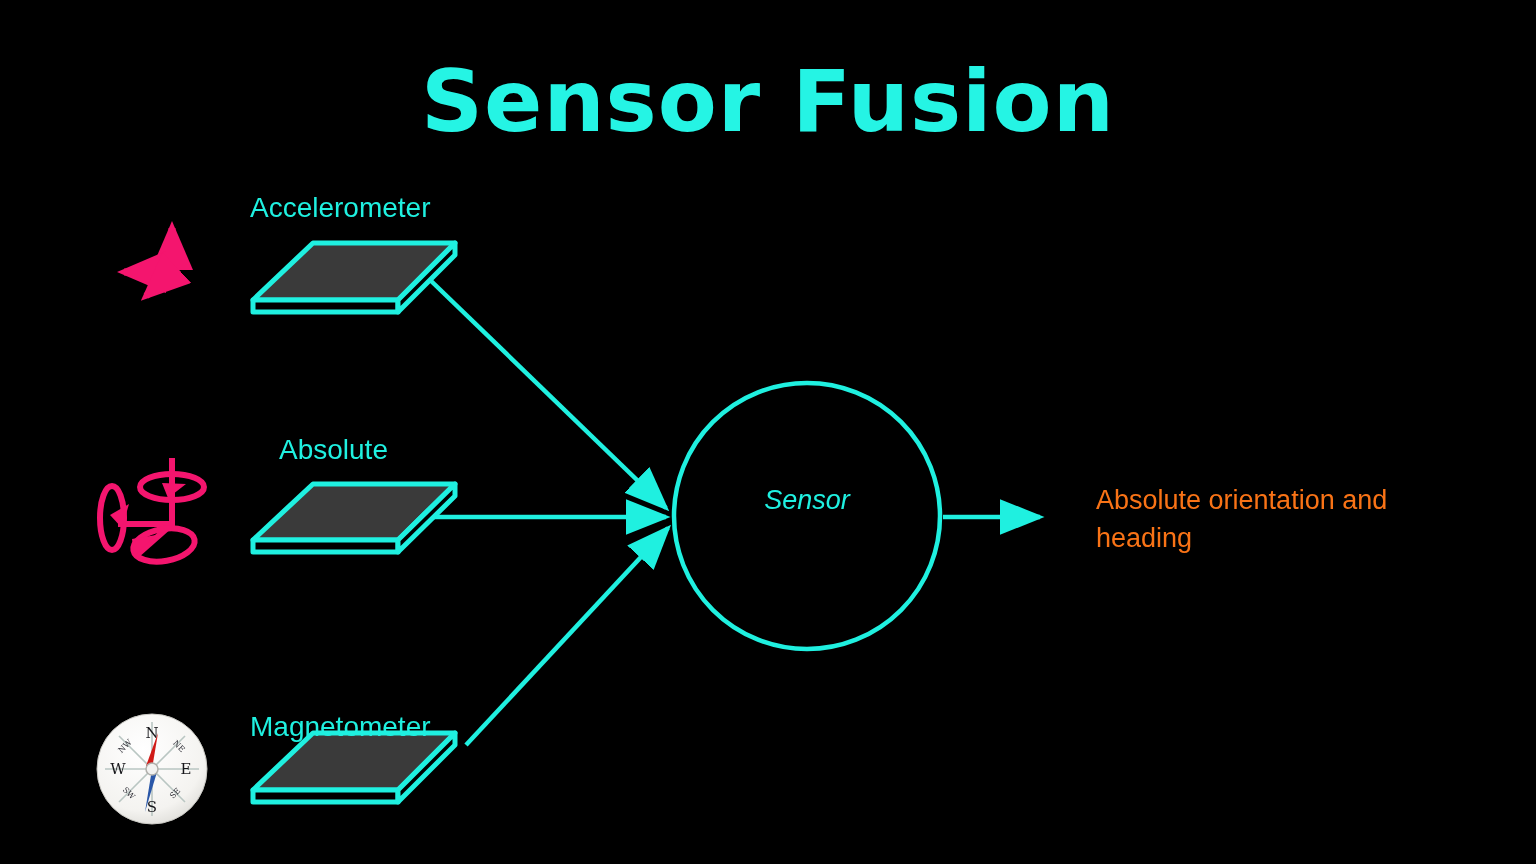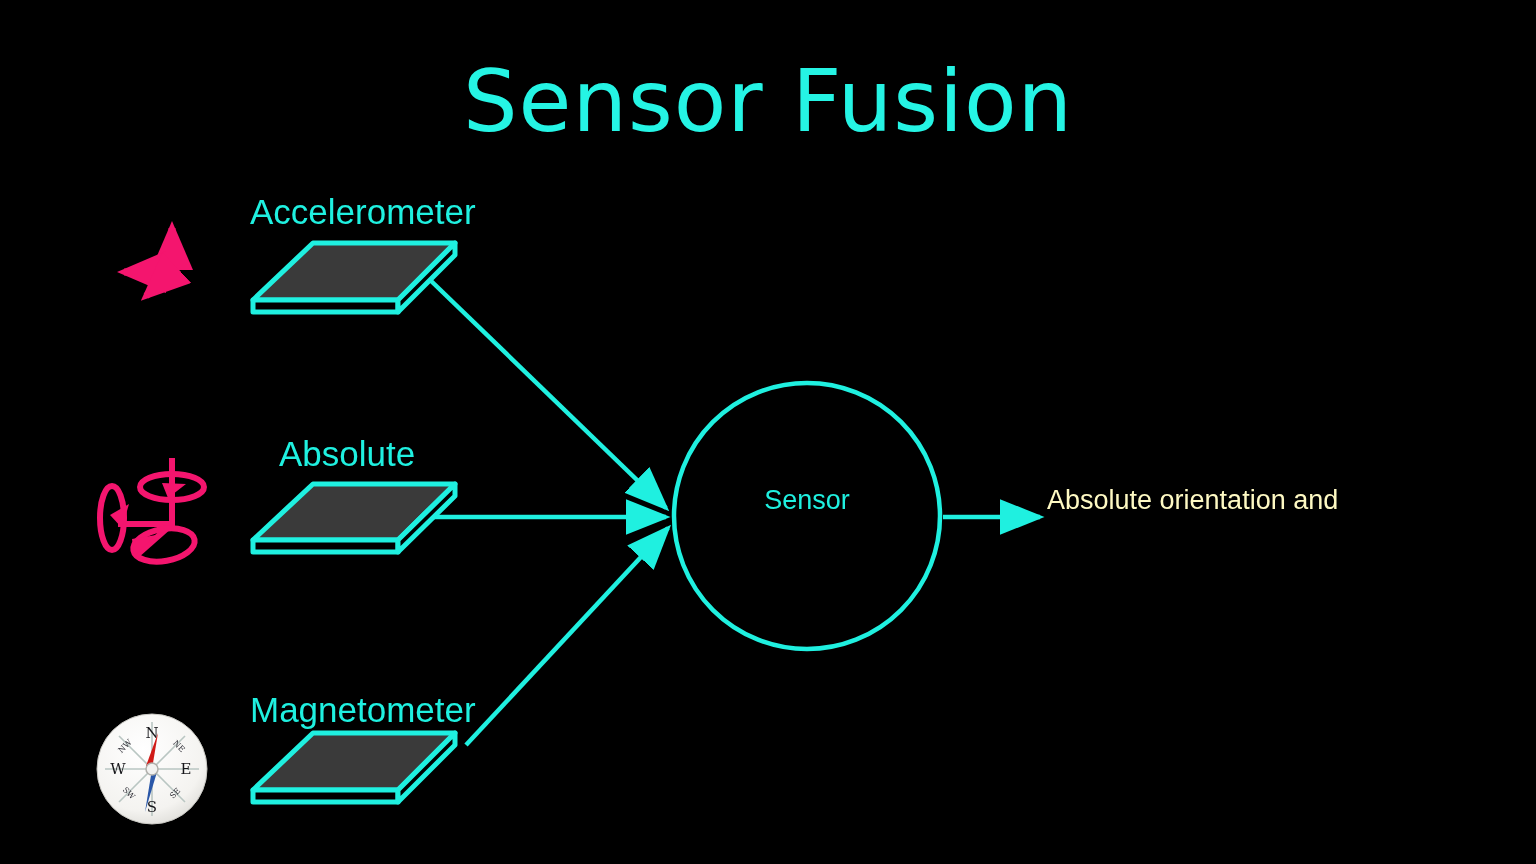--- a/index.html
+++ b/index.html
@@ -18,58 +18,59 @@
   #vec {
     position: absolute;
     left: 0; top: 0;
     width: 1536px;
     height: 864px;
   }
   .lbl {
     position: absolute;
     color: #1FF0E0;
     font-family: "Liberation Sans", sans-serif;
-    font-size: 35px;
+    font-size: 28px;
     line-height: 1.15;
     white-space: nowrap;
     letter-spacing: 0px;
   }
   #title {
     position: absolute;
     left: 0;
     top: 58px;
     width: 1536px;
     text-align: center;
     color: #25F4E4;
     font-family: "DejaVu Sans", sans-serif;
     font-size: 86px;
-    font-weight: 400;
+    font-weight: 700;
     letter-spacing: 1px;
     line-height: 1;
   }
   #label-accel { left: 250px; top: 192px; }
   #label-gyro  { left: 279px; top: 434px; }
-  #label-magn  { left: 250px; top: 690px; }
+  #label-magn  { left: 250px; top: 711px; }
   #hub-text {
     position: absolute;
     left: 707px;
     top: 482px;
     width: 200px;
     text-align: center;
     color: #1FF0E0;
     font-size: 27px;
     line-height: 1.4;
     font-family: "Liberation Sans", sans-serif;
+    font-style: italic;
   }
   #output-text {
     position: absolute;
-    left: 1047px;
+    left: 1096px;
     top: 481px;
     width: 400px;
-    color: #fef9c3;
+    color: #f97316;
     font-size: 27px;
     line-height: 1.42;
     font-family: "Liberation Sans", sans-serif;
   }
 </style>
 </head>
 <body>
 
 <div id="slide">
 
@@ -170,15 +171,16 @@
   <div class="lbl" id="label-accel">Accelerometer</div>
   <div class="lbl" id="label-gyro">Absolute</div>
   <div class="lbl" id="label-magn">Magnetometer</div>
 
   <div id="hub-text">
     <div>Sensor</div>
   </div>
 
   <div id="output-text">
     <div>Absolute orientation and</div>
+    <div>heading</div>
   </div>
 
 </div>
 
 </body></html>

